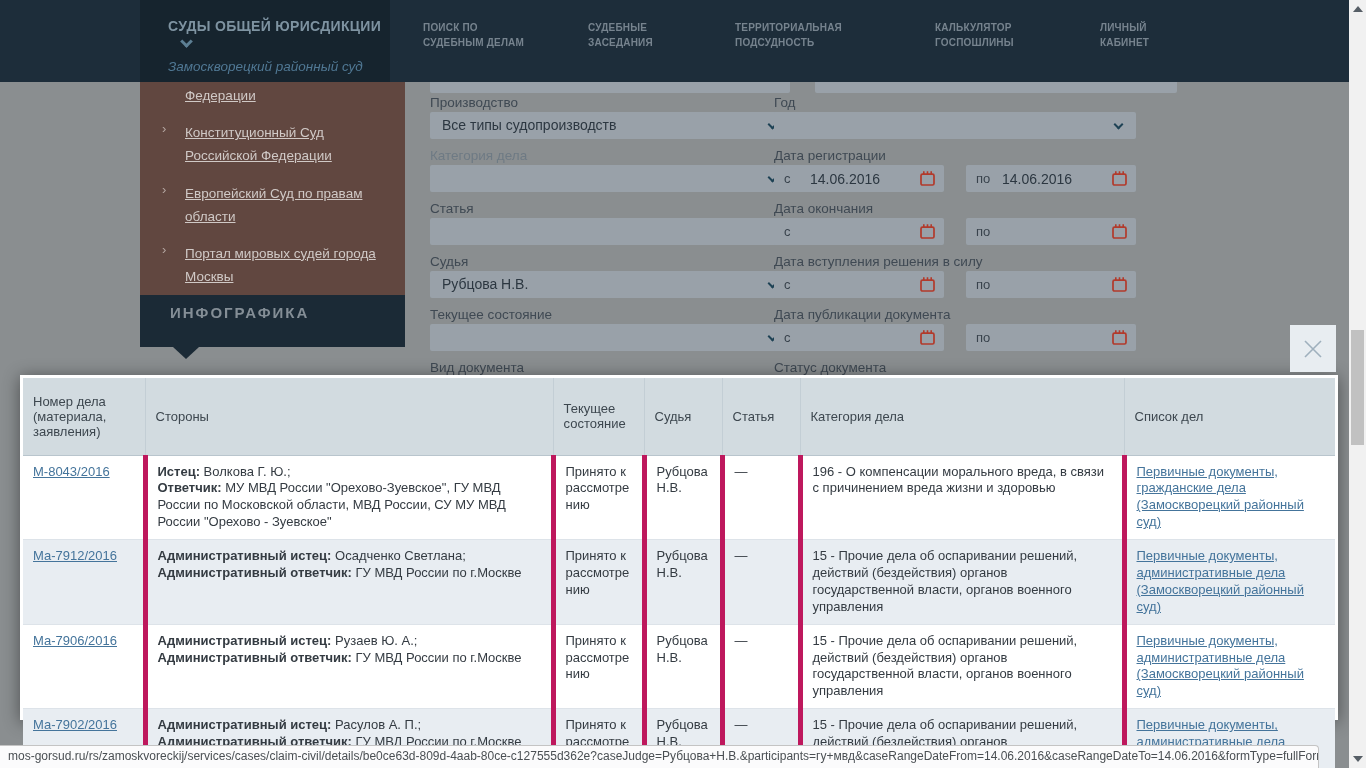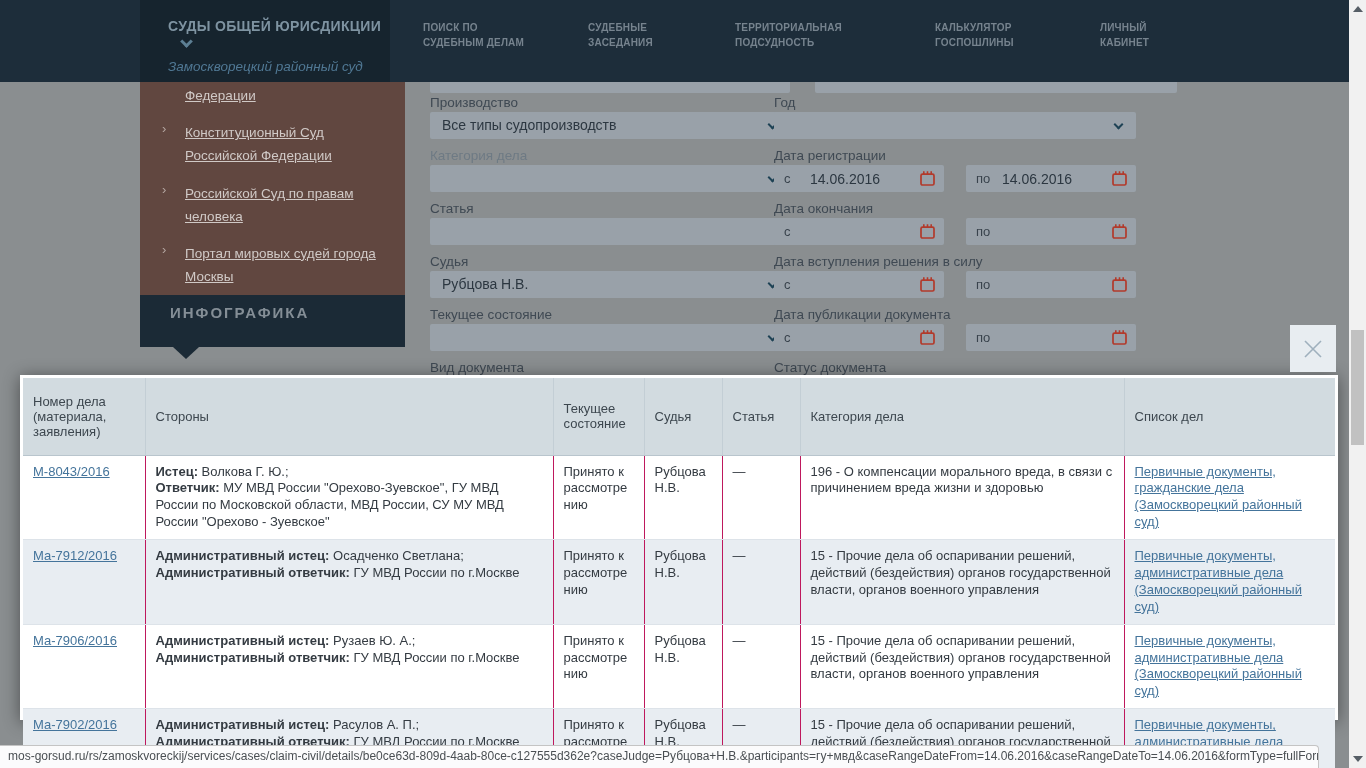--- a/index.html
+++ b/index.html
@@ -60,21 +60,21 @@
   
   .modal { position:absolute; left:20px; top:375px; width:1318px; height:345px;
             background:#fff; padding:3px; z-index:50; box-shadow:0 2px 16px rgba(0,0,0,.45); }
   table.results { border-collapse:collapse; table-layout:fixed; width:1312px;
             font-size:13px; color:#343b42; }
   table.results th { background:#d2dbe0; color:#3d474f; font-weight:normal; text-align:left;
             vertical-align:middle; padding:8px 10px; height:77px;
             border-right:1px solid #c3ced5; border-bottom:1px solid #b9c5cd; }
   table.results th:last-child { border-right:none; }
   table.results td { vertical-align:top; padding:8px 10px; line-height:1.3;
-            border-right:1px solid #be185d; border-bottom:1px solid #dde3e9;
+            border-right:5px solid #be185d; border-bottom:1px solid #dde3e9;
             overflow-wrap:break-word; word-wrap:break-word; }
   table.results td:last-child { border-right:none; }
   table.results tr.alt td { background:#e8edf2; }
   table.results a { color:#44749b; text-decoration:underline; }
   table.results b { font-weight:bold; }
 
   
   .close-btn { position:absolute; left:1290px; top:325px; width:46px; height:47px;
             background:#e8edf1; z-index:60; cursor:pointer; display:flex;
             align-items:center; justify-content:center; }
@@ -139,21 +139,21 @@
   <aside class="sidebar">
     <div class="sb-item">
       <a href="#">Федерации</a>
     </div>
     <div class="sb-item">
       <span class="bullet">›</span>
       <a href="#">Конституционный Суд Российской Федерации</a>
     </div>
     <div class="sb-item">
       <span class="bullet">›</span>
-      <a href="#">Российской Суд по правам человека</a>
+      <a href="#">Европейский Суд по правам области</a>
     </div>
     <div class="sb-item">
       <span class="bullet">›</span>
       <a href="#">Портал мировых судей города Москвы</a>
     </div>
 
   </aside>
   <div class="infoblock">
     <div class="lbl">ИНФОГРАФИКА</div>
   </div>

